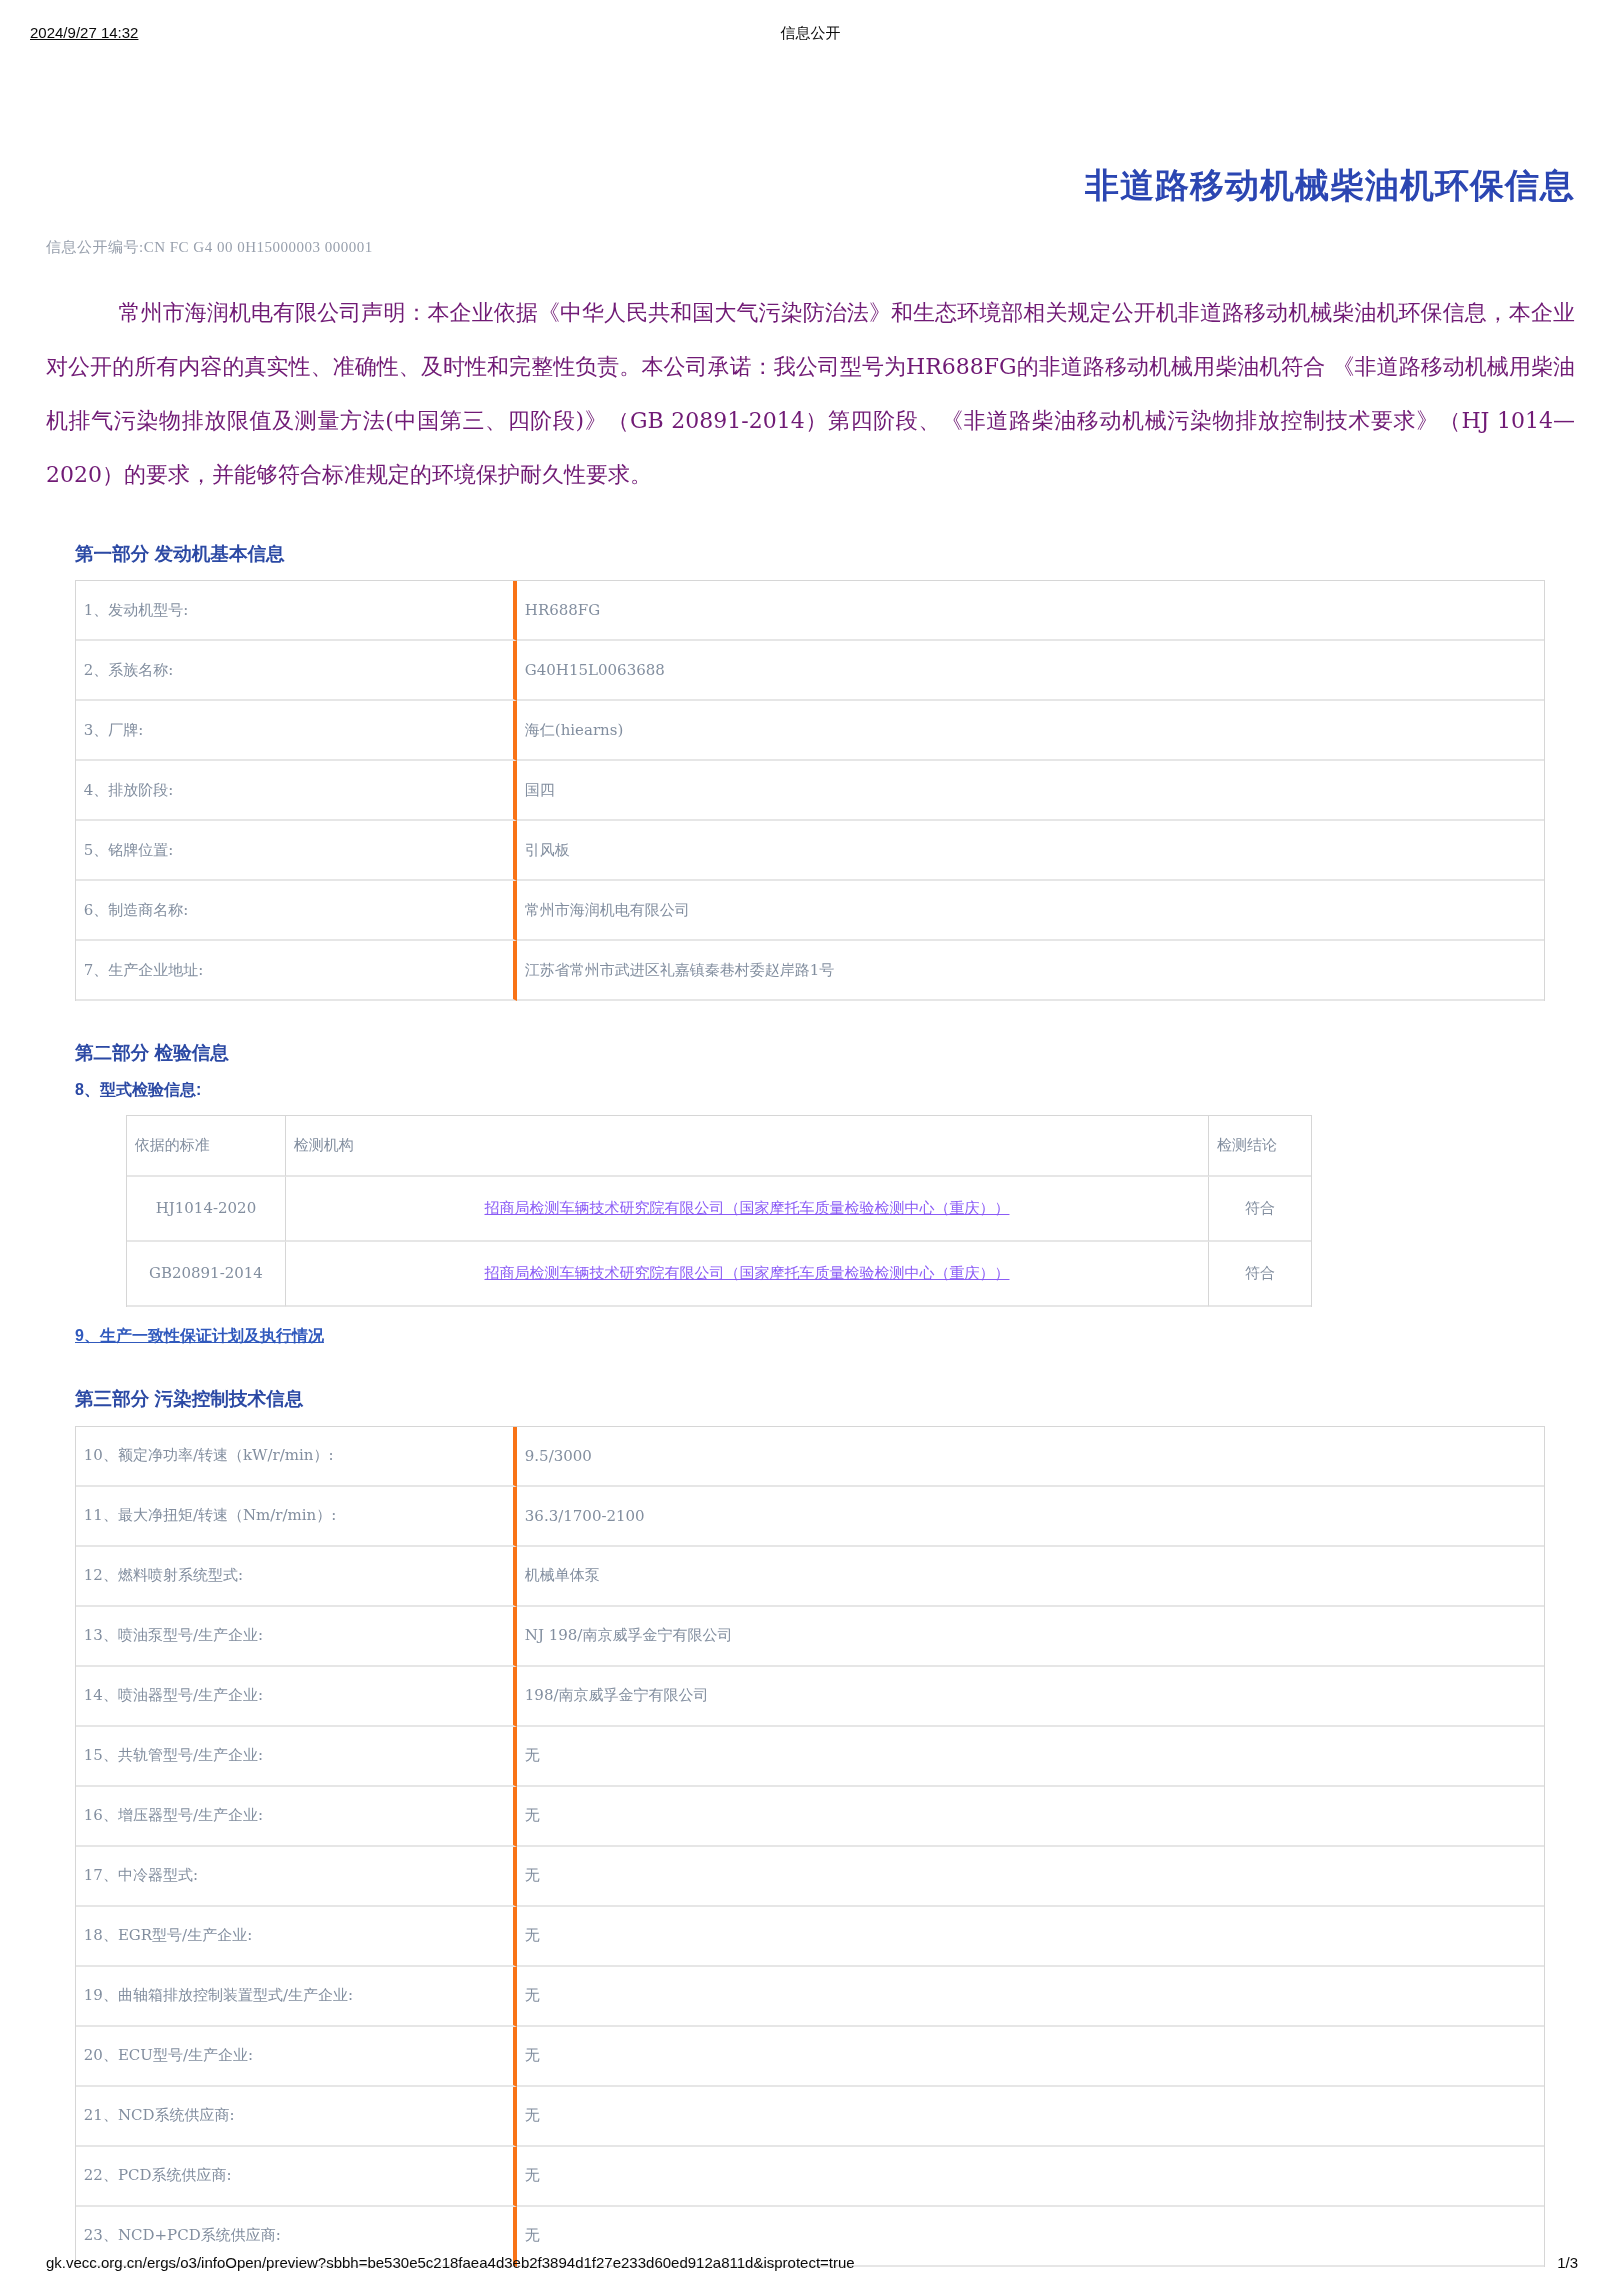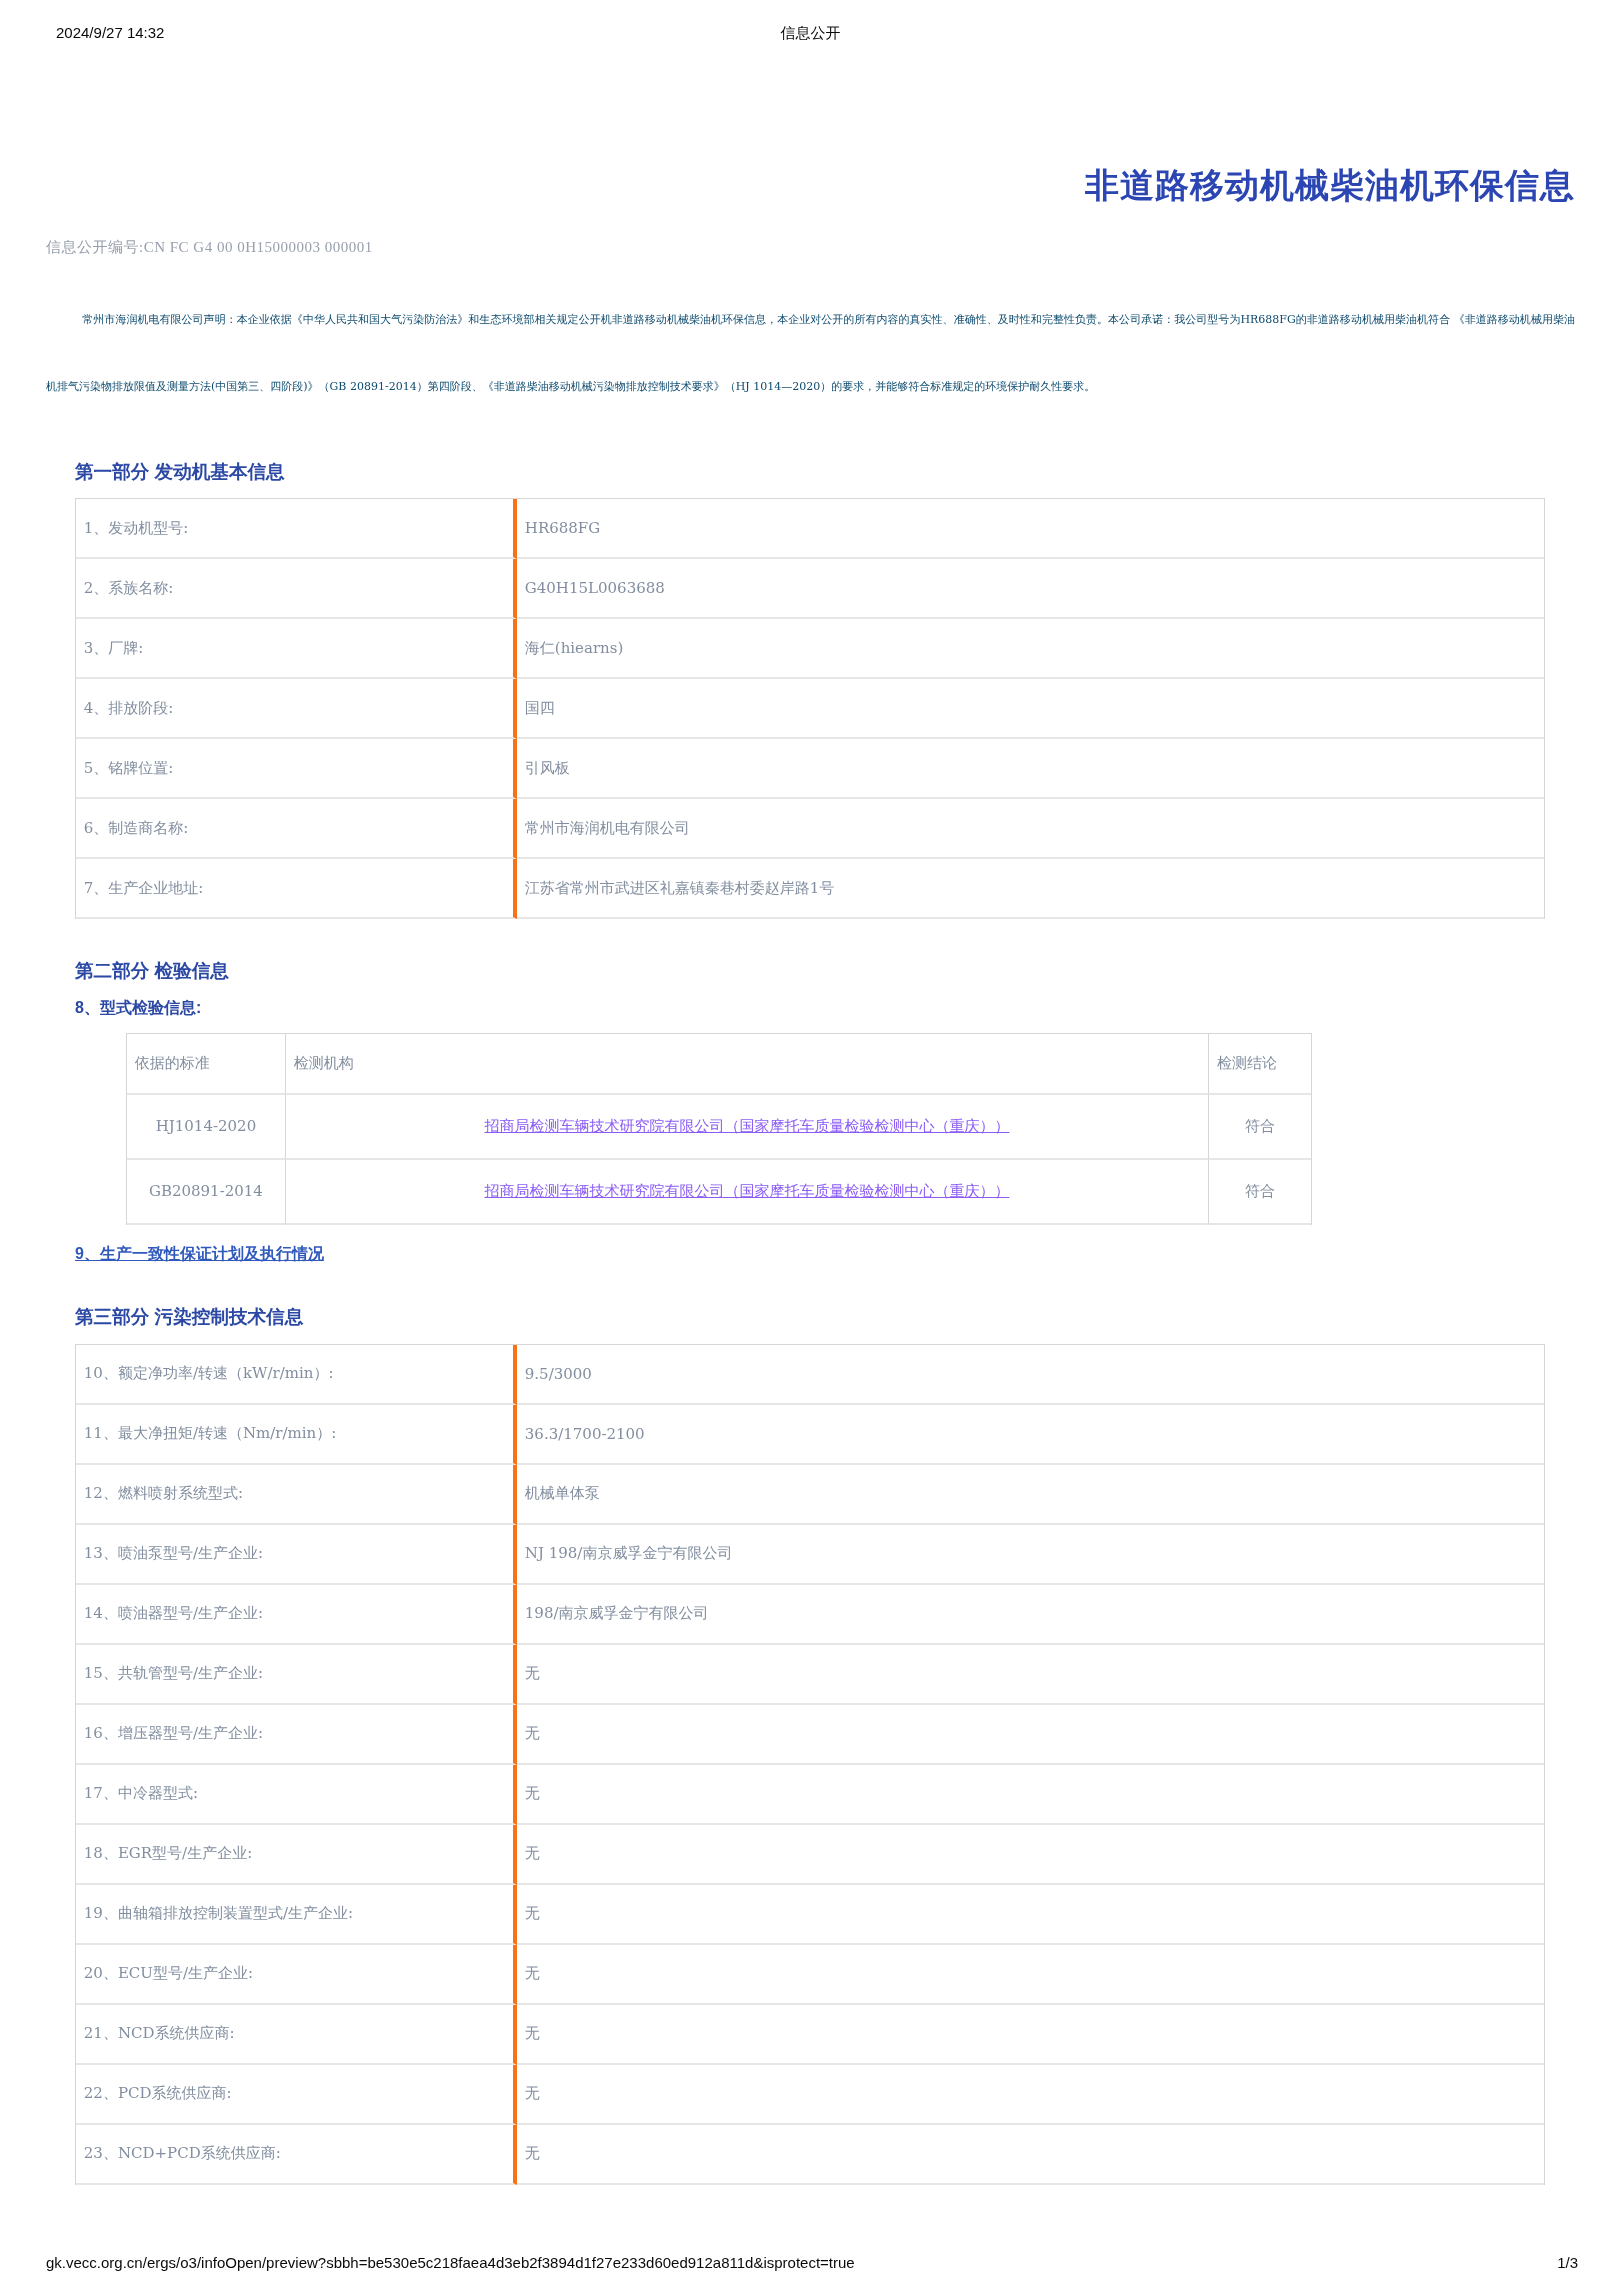--- a/index.html
+++ b/index.html
@@ -2,32 +2,32 @@
 <html><head>
 <meta charset="utf-8">
 <style>
   html,body{margin:0;padding:0;}
   body{
     width:1621px;height:2293px;position:relative;background:#ffffff;
     font-family:"Liberation Sans",sans-serif;color:#000;overflow:hidden;
   }
   
   .print-header{position:relative;height:45px;padding-top:23.5px;font-size:15px;color:#0a0a0a;}
-  .print-header .ts{position:absolute;left:56px;top:23.5px;}
+  .print-header .ts{position:absolute;left:30px;top:23.5px;text-decoration:underline;}
   .print-header .center{position:absolute;left:50%;top:23.5px;transform:translateX(-50%);}
   .print-footer{position:absolute;left:46px;right:43px;bottom:21.6px;display:flex;
     justify-content:space-between;font-size:15px;color:#0a0a0a;}
   
   .doc{padding:0 46px;}
   h1.page-title{margin:94px 0 0;text-align:right;font-size:34px;font-weight:bold;
     color:#2b46b2;letter-spacing:1px;font-family:"Liberation Sans",sans-serif;}
   .info-code{margin:29px 0 0;text-align:left;font-size:15px;color:#98a0ad;
     font-family:Liberation Serif, serif;letter-spacing:0.5px;}
   .declaration{margin:29px 0 0;font-family:"DejaVu Serif","Liberation Serif",serif;
-    font-size:11px;line-height:67px;color:#0c4a6e;text-align:justify;text-indent:3.3em;}
+    font-size:22px;line-height:54px;color:#701a75;text-align:justify;text-indent:3.3em;}
   h2.sec{margin:39px 0 13.7px 29px;font-size:18.6px;font-weight:bold;color:#2b49a4;}
   h3.sub{margin:2px 0 13.7px 29px;font-size:16px;font-weight:bold;color:#2b49a4;}
   
   table{border-collapse:separate;border-spacing:0;
     font-family:"DejaVu Serif","Liberation Serif",serif;font-size:15px;color:#828e9f;}
   .kv-table{width:1470px;margin-left:29px;border:1px solid #d6d6d6;border-bottom:none;}
   .kv-table td{border-right:4px solid #f97316;border-bottom:2.9px solid #e6e6e6;
     height:58px;vertical-align:middle;padding:0 7.8px;}
   .kv-table td:last-child{border-right:none;}
   .kv-table col.c1{width:441px;}

